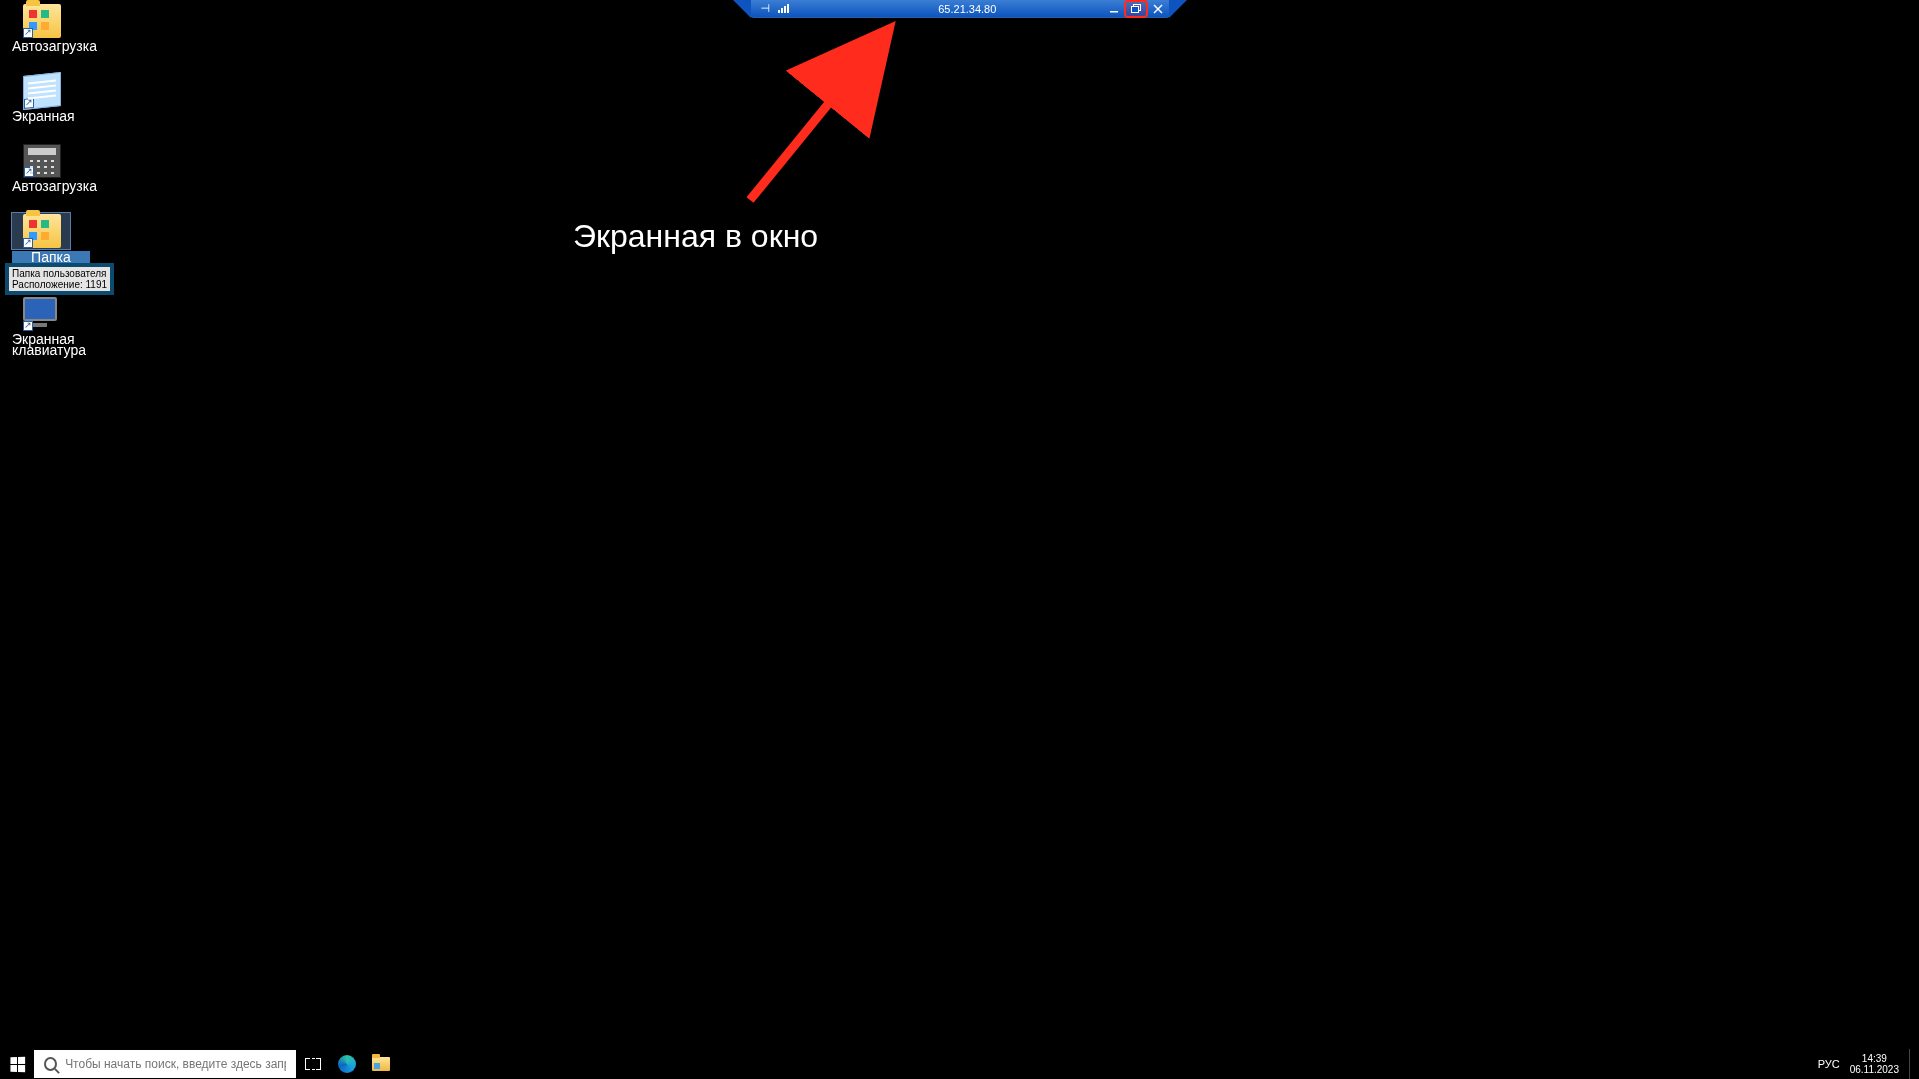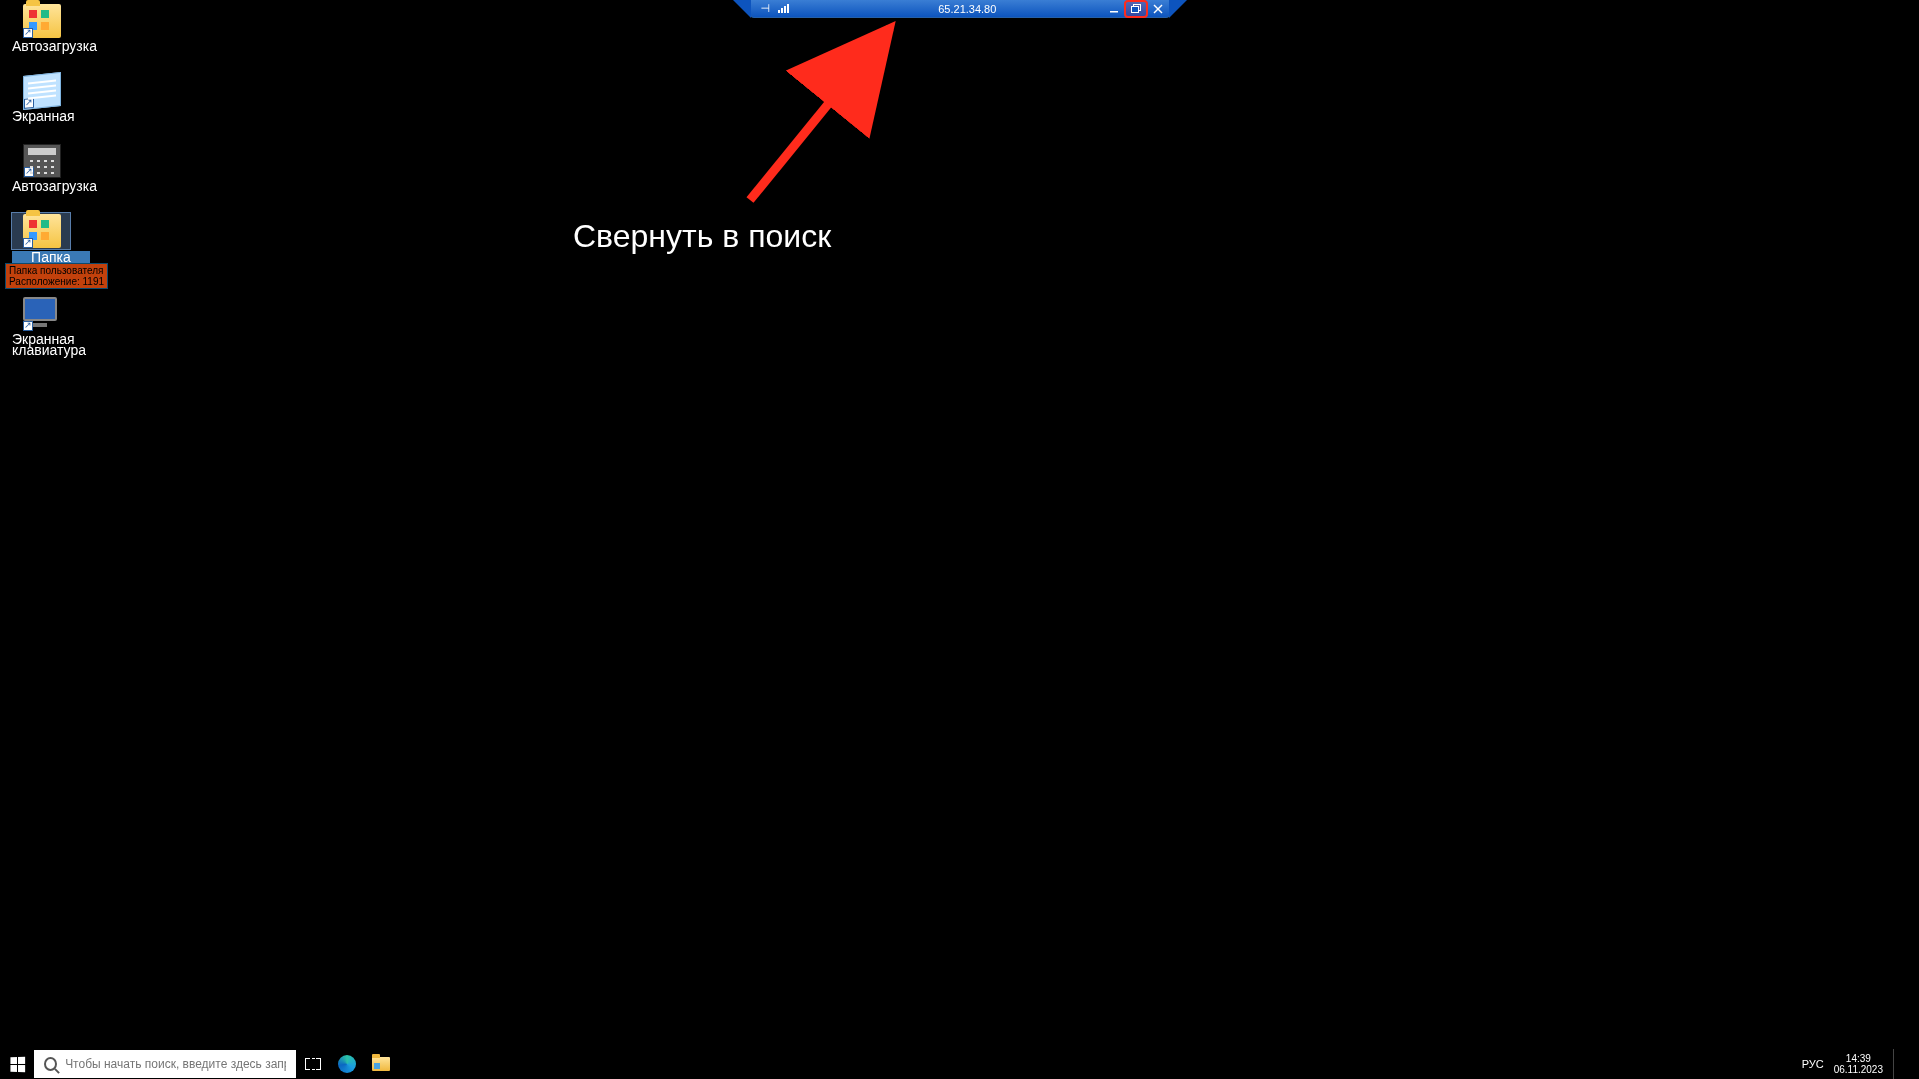--- a/index.html
+++ b/index.html
@@ -56,40 +56,40 @@
 .ico-calc { background:#555; border:1px solid #222; }
 .ico-calc::before { content:""; position:absolute; left:4px; right:4px; top:3px; height:7px; background:#ccc; }
 .ico-calc::after { content:""; position:absolute; left:4px; right:4px; bottom:3px; top:13px;
   background-image: radial-gradient(circle,#ddd 1.5px,transparent 1.5px);
   background-size:7px 6px; }
 
 .ico-monitor { background:#2a63b8; border:2px solid #888; border-radius:2px; width:34px; height:24px; }
 .ico-monitor::after { content:""; position:absolute; left:10px; top:26px; width:14px; height:4px; background:#777; }
 
 
-.tooltip { position:absolute; left:5px; top:263px; background:#c2410c; border:1px solid #0c4a6e; font-size:10px; color:#000; padding:1px 3px; line-height:11px; white-space:nowrap; z-index:5;}
+.tooltip { position:absolute; left:5px; top:263px; background:#e5e5e5; border:4px solid #0c4a6e; font-size:10px; color:#000; padding:1px 3px; line-height:11px; white-space:nowrap; z-index:5;}
 
 
 .taskbar { position:absolute; left:0; right:0; bottom:0; height:30px; background:#000; display:flex; align-items:center; color:#fff; }
 .start-btn { width:34px; height:30px; display:flex; align-items:center; justify-content:center; cursor:pointer; }
 .win-logo { width:15px; height:15px; display:grid; grid-template:1fr 1fr/1fr 1fr; gap:1px; transform:perspective(40px) rotateY(-12deg); }
 .win-logo span { background:#fff; }
 .search-box { width:262px; height:28px; background:#fff; display:flex; align-items:center; padding:0 10px; gap:8px; }
 .search-box input { border:none; outline:none; font-size:12px; width:100%; color:#666; background:transparent; }
 .magnifier { width:14px; height:14px; border:2px solid #555; border-radius:50%; position:relative; }
 .magnifier::after { content:""; position:absolute; width:6px; height:2px; background:#555; right:-5px; bottom:-3px; transform:rotate(45deg); }
 .tb-btn { width:34px; height:30px; display:flex; align-items:center; justify-content:center; cursor:pointer; }
 .taskview { width:16px; height:12px; border:1.5px solid #fff; position:relative; }
 .taskview::before,.taskview::after{content:"";position:absolute;top:-1.5px;bottom:-1.5px;width:1.5px;background:#000;}
 .taskview::before{left:4px}.taskview::after{right:4px}
 .edge-ico { width:18px; height:18px; border-radius:50%; background:conic-gradient(#2bc3a7,#1b9de0 120deg,#0b67c2 260deg,#2bc3a7); }
 .explorer-ico { width:18px; height:14px; background:linear-gradient(#ffe49a,#f0b83e); border-radius:1px; position:relative;}
 .explorer-ico::before{content:"";position:absolute;left:0;top:-3px;width:8px;height:4px;background:#f0b83e;border-radius:1px 1px 0 0;}
 .explorer-ico::after{content:"";position:absolute;left:2px;bottom:2px;width:6px;height:6px;background:#4aa3e0;}
-.tray { margin-left:auto; display:flex; align-items:center; gap:10px; padding-right:20px; }
+.tray { margin-left:auto; display:flex; align-items:center; gap:10px; padding-right:4px; }
 .lang { font-size:11px; cursor:pointer; }
 .clock { text-align:center; font-size:10px; line-height:11px; cursor:pointer; }
 .show-desktop { width:6px; height:30px; border-left:1px solid #444; cursor:pointer; }
 </style>
 </head>
 <body>
 
 <div class="rdp-bar">
   <div class="rdp-left">
     <span style="font-size:11px;">⊣</span>
@@ -125,21 +125,21 @@
 </div>
 
 <svg class="arrow-svg" viewBox="0 0 180 200">
   <defs>
       <marker id="ah" markerWidth="14" markerHeight="14" refX="11" refY="6" orient="auto">
         <path d="M0,0 L12,6 L0,12 Z" fill="#ff2b1c"></path>
       </marker>
     </defs>
   <line x1="20" y1="190" x2="160" y2="18" stroke="#ff2b1c" stroke-width="9" marker-end="url(#ah)"></line>
 </svg>
-<div class="annotation-text">Свернуть в поиск</div>
+<div class="annotation-text">Экранная в окно</div>
 
 <div class="desktop-icons">
   <div class="dicon">
     <div class="img ico-folder">
         <span class="mini m1"></span>
         <span class="mini m2"></span>
         <span class="mini m3"></span>
         <span class="mini m4"></span>
         <div class="shortcut"></div>
       </div>

